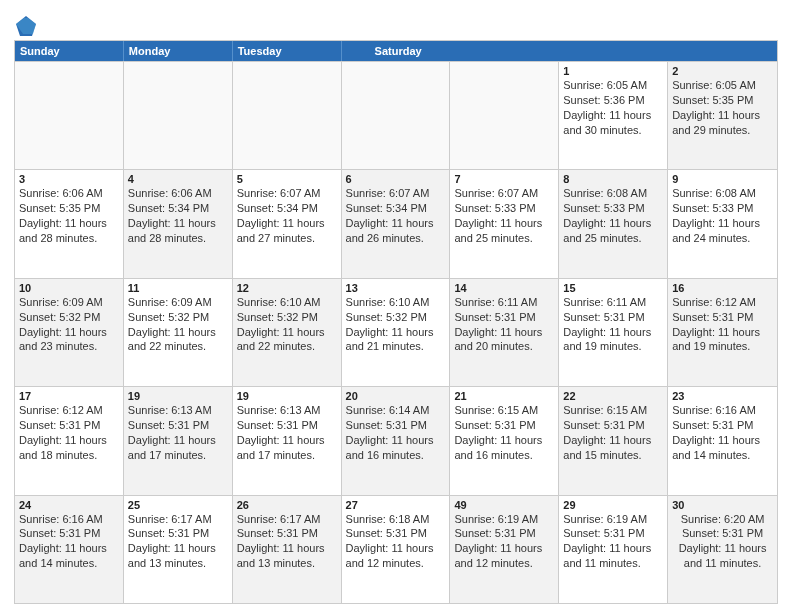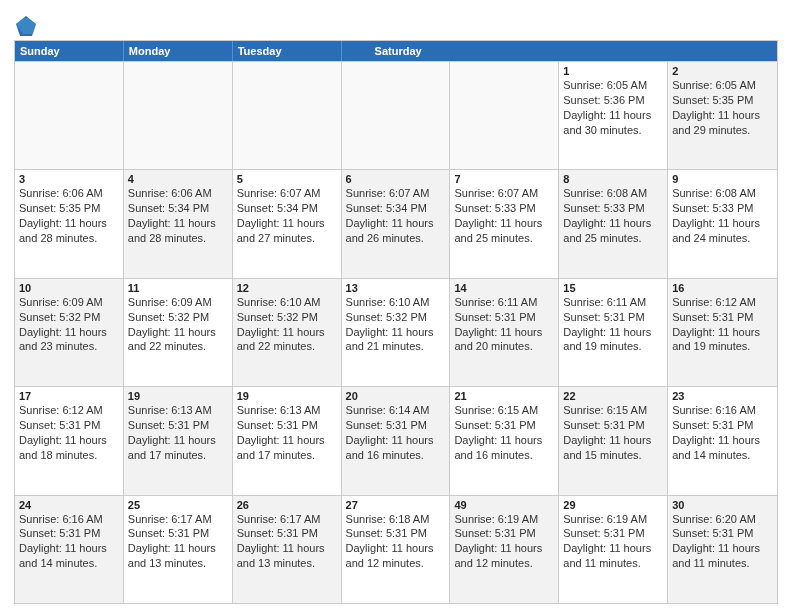--- a/index.html
+++ b/index.html
@@ -359,21 +359,21 @@
           </div>
           <div class="cal-cell">
             <span class="day-num">29</span>
             <div class="day-detail" style="white-space: pre-line;">Sunrise: 6:19 AM
 Sunset: 5:31 PM
 Daylight: 11 hours
 and 11 minutes.</div>
           </div>
           <div class="cal-cell shaded">
             <span class="day-num">30</span>
-            <div class="day-detail" style="white-space: pre-line;">Sunrise: 6:20 AM
+            <div class="day-detail" style="white-space: pre-line; text-align: center;">Sunrise: 6:20 AM
 Sunset: 5:31 PM
 Daylight: 11 hours
 and 11 minutes.</div>
           </div>
         </div>
       </div>
   </div>
 </div>
 
 </body></html>

